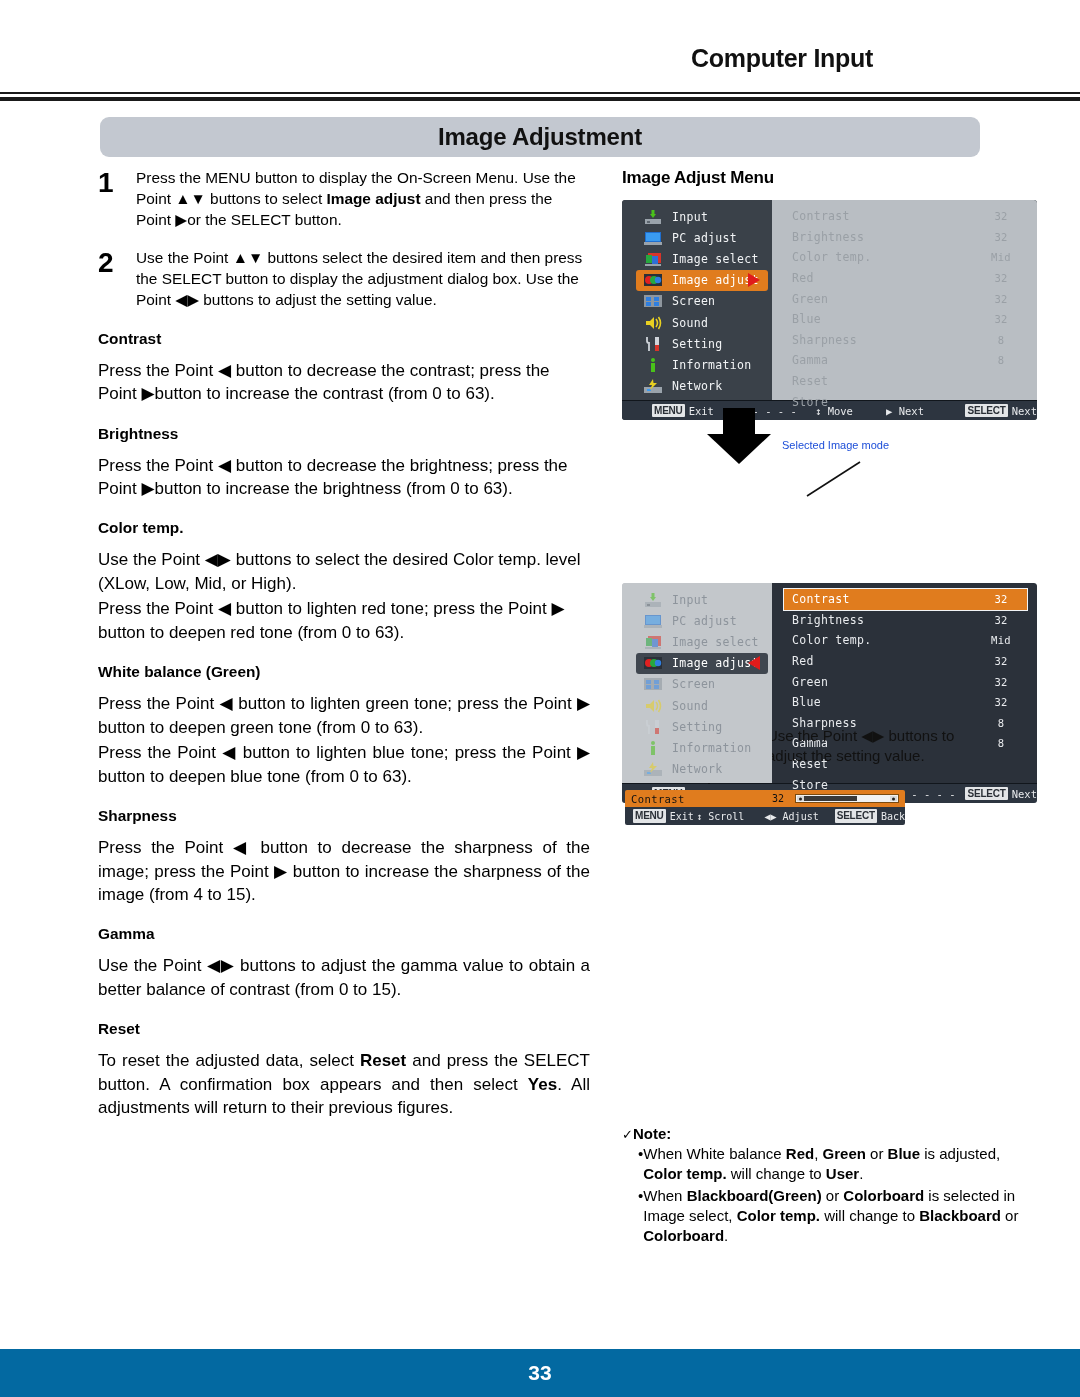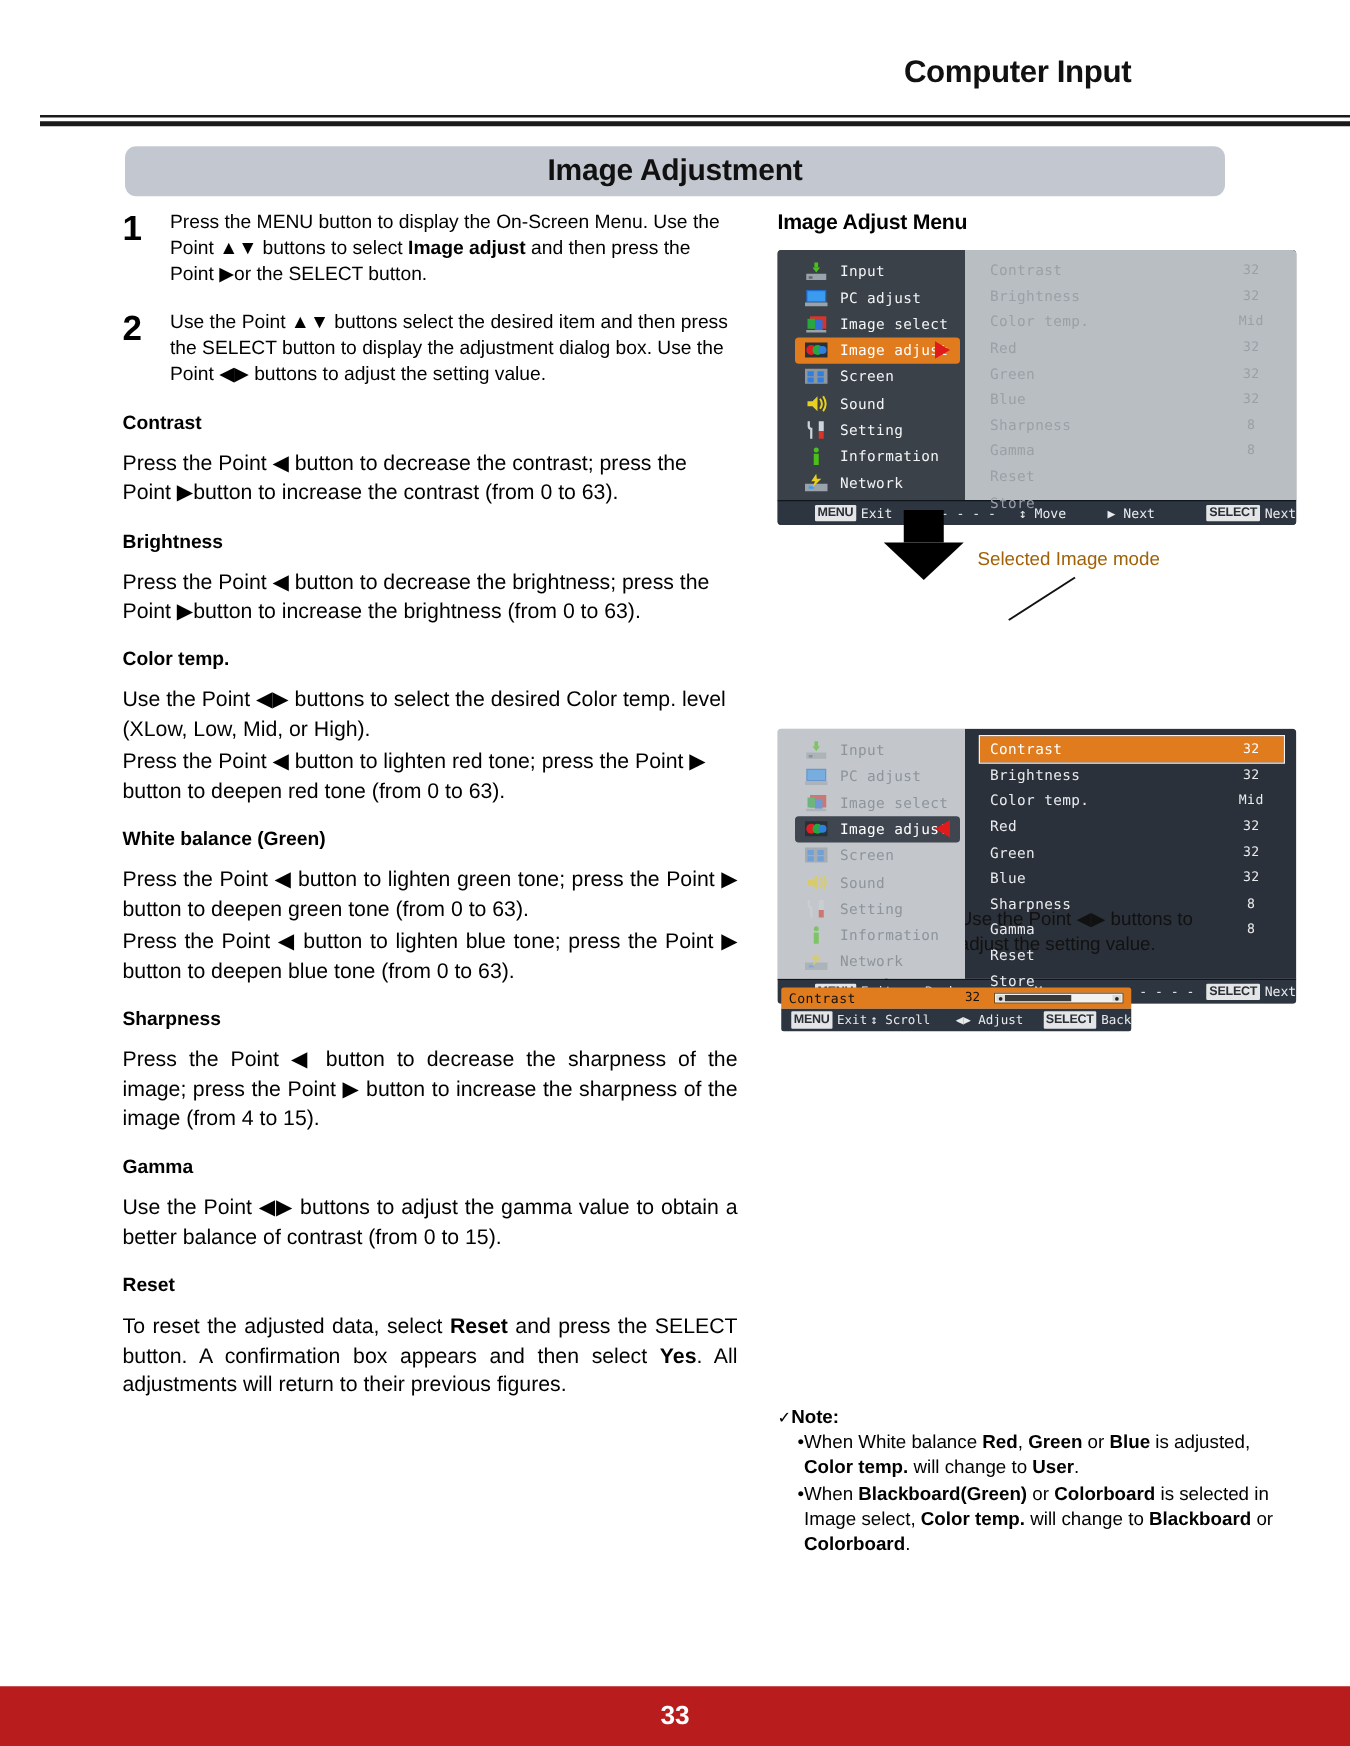--- a/index.html
+++ b/index.html
@@ -7,21 +7,21 @@
   body {
     width:1080px; height:1397px;
     background:#ffffff;
     font-family:"Liberation Sans", sans-serif;
     color:#000;
     position:relative;
     overflow:hidden;
   }
 
   
-  #header-zone { position:absolute; left:0; top:0; width:923px; height:110px;margin-left:32px; }
+  #header-zone { position:absolute; left:0; top:0; width:923px; height:110px; }
   #header-title {
     position:absolute; right:50px; top:58px;
     transform:translateY(-50%);
     font-size:25px; font-weight:bold; letter-spacing:-0.3px;
     color:#111;
   }
   #rule-thin { position:absolute; left:0; top:92px; width:1080px; height:2px; background:#1a1a1a; }
   #rule-thick { position:absolute; left:0; top:97px; width:1080px; height:4px; background:#1a1a1a; }
 
   
@@ -107,21 +107,21 @@
   .tri-r { width:0;height:0;border-left:12px solid #e01b1b;border-top:7px solid transparent;border-bottom:7px solid transparent; }
   .tri-l { width:0;height:0;border-right:12px solid #e01b1b;border-top:7px solid transparent;border-bottom:7px solid transparent; }
   .sel-arrow { position:absolute; right:8px; top:50%; transform:translateY(-50%); }
 
   
   .bigarrow { position:absolute; width:64px; }
   .bigarrow .shaft { width:32px; height:26px; background:#000; margin:0 auto; }
   .bigarrow .head { width:0;height:0;border-left:32px solid transparent;border-right:32px solid transparent;border-top:30px solid #000; }
 
   
-  #callout-label { position:absolute; font-size:15px; color:#a16207; }
+  #callout-label { position:absolute; font-size:11px; color:#1d4ed8; }
   #callout-line { position:absolute; }
 
   
   #adjust-hint { position:absolute; font-size:15px; line-height:1.36; color:#111; }
 
   
   #dlg { position:absolute; width:280px; font-family:"DejaVu Sans Mono", monospace; }
   #dlg-bar {
     height:17px; background:#e07c1e; display:flex; align-items:center;
     padding:0 6px; border-radius:2px 2px 0 0;
@@ -146,21 +146,21 @@
   #note-block { position:absolute; left:622px; top:1125px; width:420px; font-size:15px; }
   #note-head { font-weight:bold; font-size:15px; margin-bottom:2px; }
   #note-head .chk { font-size:13px; font-weight:normal; }
   .note-li { display:flex; margin-top:2px; line-height:1.33; }
   .note-li .bul { flex:0 0 14px; padding-left:16px; }
   .note-li .txt { flex:1; }
 
   
   #footer-bar {
     position:absolute; left:0; bottom:0; width:1080px; height:48px;
-    background:#b91c1c; display:flex; align-items:center; justify-content:center;
+    background:#0369a1; display:flex; align-items:center; justify-content:center;
   }
   #page-number { color:#ffffff; font-size:21px; font-weight:bold; }
 </style>
 </head>
 <body>
 
 <div id="header-zone">
   <div id="header-title">Computer Input</div>
   <div id="rule-thin"></div>
   <div id="rule-thick"></div>

